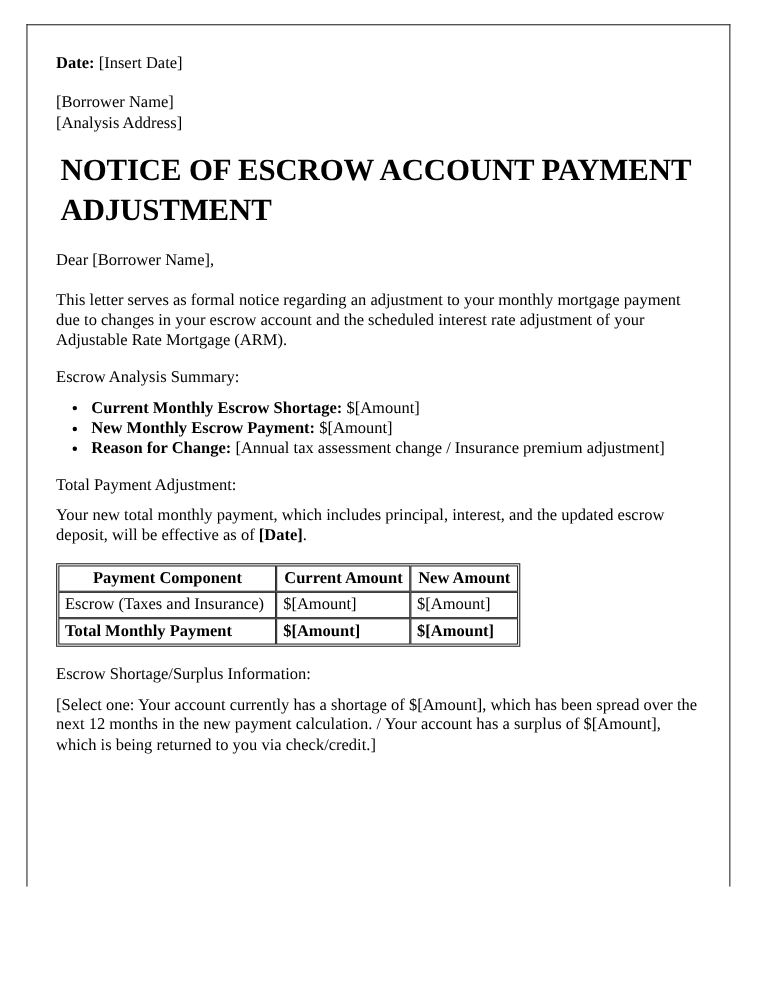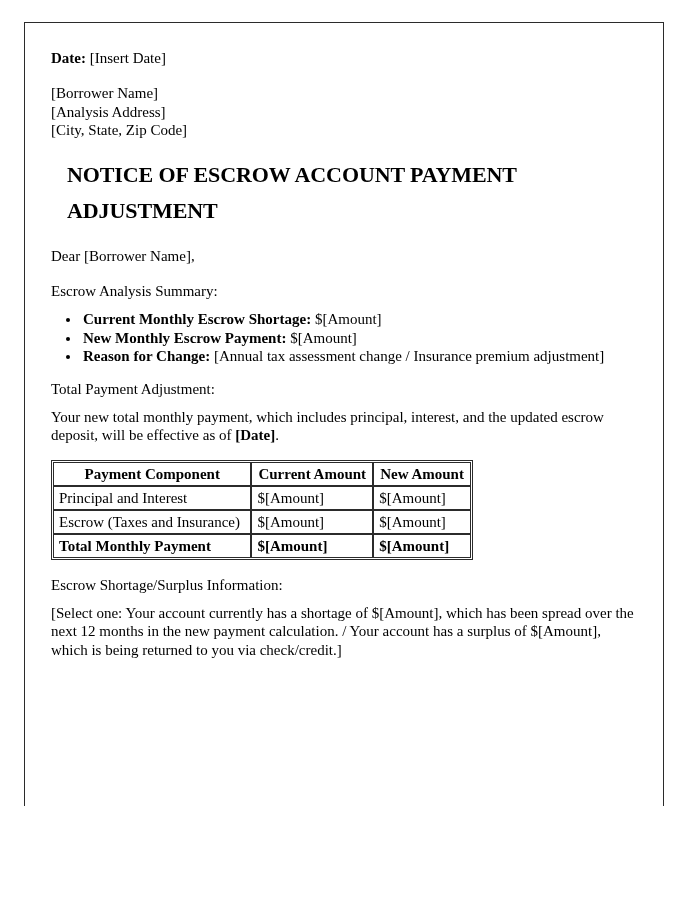--- a/index.html
+++ b/index.html
@@ -46,24 +46,24 @@
     margin-bottom: 17px;
   }
 
   .loan-line {
     font-size: 15px;
     line-height: 18px;
     margin-bottom: 10px;
   }
 
   h1.doc-title {
-    font-size: 22px;
+    font-size: 28px;
     line-height: 36px;
     font-weight: bold;
-    margin: 14px 0 18px 16px;
+    margin: 14px 0 18px 4px;
     letter-spacing: -0.1px;
   }
 
   p.para {
     font-size: 15px;
     line-height: 18.5px;
     margin: 0 0 15px 0;
     text-align: left;
   }
 
@@ -127,28 +127,28 @@
   <div class="page-inner">
 
     <div class="meta-date">
       <span class="b">Date:</span>
       <span>[Insert Date]</span>
     </div>
 
     <div class="address-block">
       <div>[Borrower Name]</div>
       <div>[Analysis Address]</div>
-      <div>[City, State, Zip Code]</div>
     </div>
 
 
     <h1 class="doc-title">NOTICE OF ESCROW ACCOUNT PAYMENT ADJUSTMENT</h1>
 
     <p class="salutation">Dear [Borrower Name],</p>
 
+    <p class="para">This letter serves as formal notice regarding an adjustment to your monthly mortgage payment due to changes in your escrow account and the scheduled interest rate adjustment of your Adjustable Rate Mortgage (ARM).</p>
 
     <h2 class="section-head">Escrow Analysis Summary:</h2>
 
     <ul class="bullets">
       <li>
         <span class="b">Current Monthly Escrow Shortage:</span>
         <span>$[Amount]</span>
       </li>
       <li>
         <span class="b">New Monthly Escrow Payment:</span>
@@ -167,25 +167,20 @@
     <table class="payment-table">
       <thead>
         <tr>
           <td class="col-component">Payment Component</td>
           <td class="col-current">Current Amount</td>
           <td class="col-new">New Amount</td>
         </tr>
       </thead>
       <tbody>
         <tr>
-          <td>Principal and Interest</td>
-          <td>$[Amount]</td>
-          <td>$[Amount]</td>
-        </tr>
-        <tr>
           <td>Escrow (Taxes and Insurance)</td>
           <td>$[Amount]</td>
           <td>$[Amount]</td>
         </tr>
         <tr class="total-row">
           <td>Total Monthly Payment</td>
           <td>$[Amount]</td>
           <td>$[Amount]</td>
         </tr>
       </tbody>

